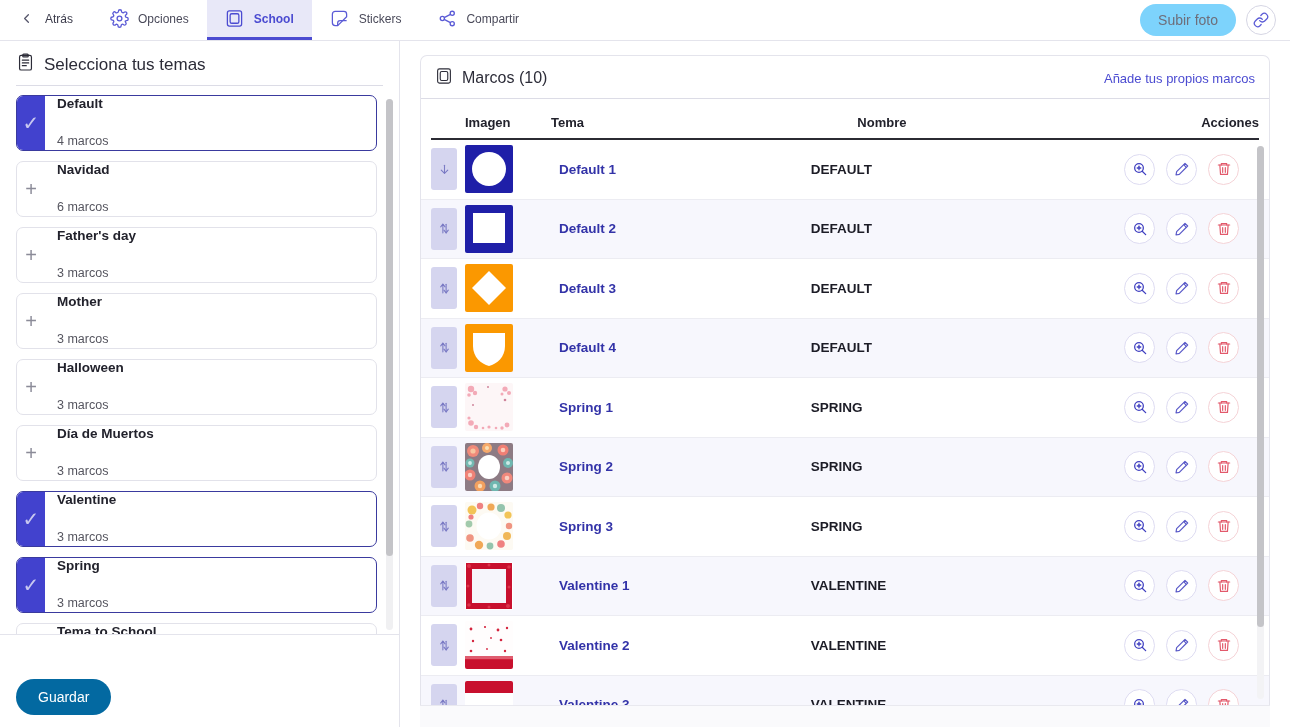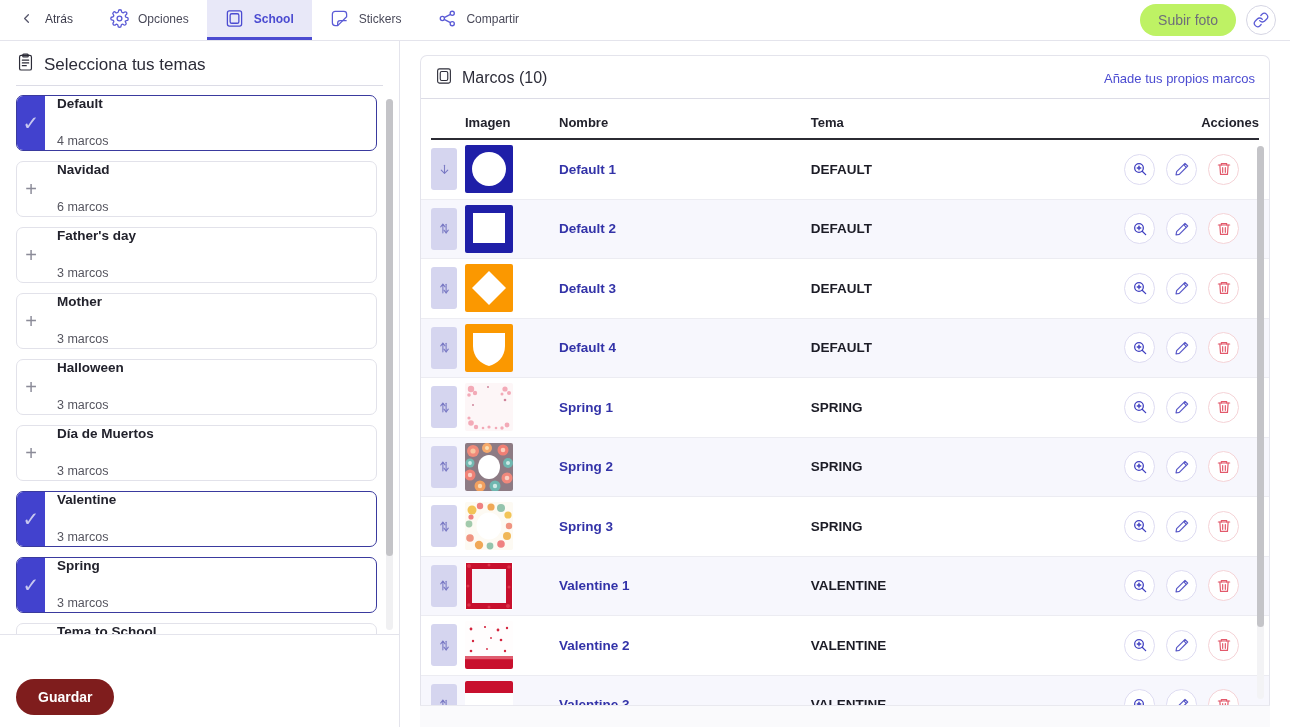--- a/index.html
+++ b/index.html
@@ -33,21 +33,21 @@
     color: #4b4bd1; font-weight: 600;
     border-bottom: 3px solid #4b4bd1;
   }
   .tab.back { color: #3a3a4a; padding-left: 16px; }
 
   .topright {
     margin-left: auto; display: flex; align-items: center; gap: 10px;
     padding-right: 14px;
   }
   .upload-btn {
-    background: #bef264; color: #6e6e7a;
+    background: #7dd3fc; color: #6e6e7a;
     border: none; border-radius: 999px;
     font-size: 14px; padding: 8px 18px;
     font-family: inherit; cursor: default;
   }
   .link-btn {
     width: 30px; height: 30px; border-radius: 50%;
     border: 1px solid #d6d6e4; background: #fff;
     display: flex; align-items: center; justify-content: center;
     color: #5b5bd6; cursor: pointer;
   }
@@ -103,23 +103,23 @@
     width: 7px; height: 86%;
     background: #c4c4c8; border-radius: 4px;
   }
 
   .side-foot {
     border-top: 1px solid #e4e4ec;
     padding: 12px 16px;
     background: #fff;
   }
   .save-btn {
-    background: #7f1d1d; color: #fff;
+    background: #0369a1; color: #fff;
     border: none; border-radius: 999px;
-    font-size: 14px; font-weight: 700;
+    font-size: 14px; font-weight: 400;
     padding: 10px 22px; font-family: inherit; cursor: pointer; margin-top: 32px;
   }
 
   
   .main { flex: 1; min-width: 0; display: flex; flex-direction: column; padding: 14px 20px 0 20px; background: #fff;}
   .panel {
     flex: 1; min-height: 0; display: flex; flex-direction: column;
     border: 1px solid #e4e4ec; border-bottom: none;
     border-radius: 7px 7px 0 0; background: #fff;
     overflow: hidden; position: relative;
@@ -365,22 +365,22 @@
                 </svg>
             </span>
             <span>Marcos (10)</span>
           </div>
           <a class="panel-link">Añade tus propios marcos</a>
         </div>
 
         <div class="thead">
           <div class="th c-handle"></div>
           <div class="th c-img">Imagen</div>
+          <div class="th c-theme">Tema</div>
           <div class="th c-name">Nombre</div>
-          <div class="th c-theme">Tema</div>
           <div class="th c-act">Acciones</div>
         </div>
 
         <div class="tbody">
           <div id="rows">
               <div class="trow">
                 <div class="handle">
                   <svg width="13" height="15" viewBox="0 0 24 24" fill="none" stroke="#7a7ac4" stroke-width="2" stroke-linecap="round" stroke-linejoin="round">
                     <line x1="12" y1="4" x2="12" y2="19"></line>
                     <polyline points="6 13 12 19 18 13"></polyline>

